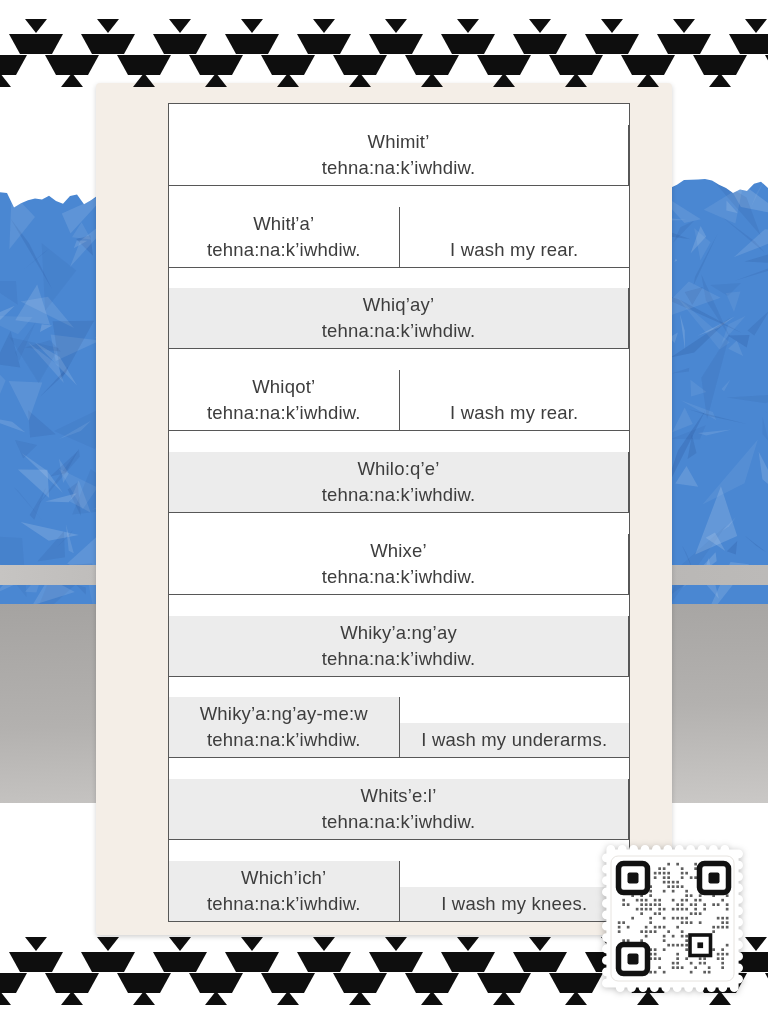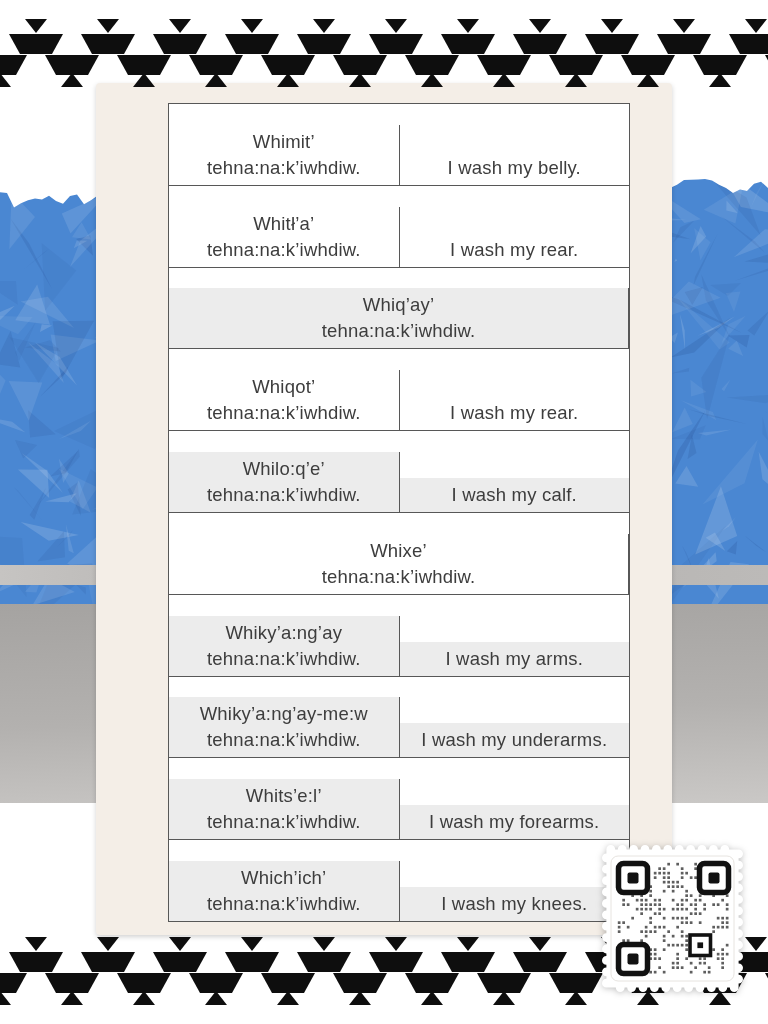--- a/index.html
+++ b/index.html
@@ -191,23 +191,20 @@
   <div class="silver-bar"></div>
   <div class="gray-block"></div>
 
   <div class="panel">
     <div class="vtable" id="vtable">
         <div class="trow">
     <div class="cell yok">
       <div class="l1">Whimit’</div>
       <div class="l2">tehna:na:k’iwhdiw.</div>
     </div>
-    <div class="cell eng">
-      <div class="l1">I wash my belly.</div>
-    </div>
   </div>
         <div class="trow">
     <div class="cell yok">
       <div class="l1">Whitł’a’</div>
       <div class="l2">tehna:na:k’iwhdiw.</div>
     </div>
     <div class="cell eng">
       <div class="l1">I wash my rear.</div>
     </div>
   </div>
@@ -224,55 +221,46 @@
     </div>
     <div class="cell eng">
       <div class="l1">I wash my rear.</div>
     </div>
   </div>
         <div class="trow shaded">
     <div class="cell yok">
       <div class="l1">Whilo:q’e’</div>
       <div class="l2">tehna:na:k’iwhdiw.</div>
     </div>
-    <div class="cell eng">
-      <div class="l1">I wash my calf.</div>
-    </div>
   </div>
         <div class="trow">
     <div class="cell yok">
       <div class="l1">Whixe’</div>
       <div class="l2">tehna:na:k’iwhdiw.</div>
     </div>
   </div>
         <div class="trow shaded">
     <div class="cell yok">
       <div class="l1">Whiky’a:ng’ay</div>
       <div class="l2">tehna:na:k’iwhdiw.</div>
-    </div>
-    <div class="cell eng">
-      <div class="l1">I wash my arms.</div>
     </div>
   </div>
         <div class="trow shaded">
     <div class="cell yok">
       <div class="l1">Whiky’a:ng’ay-me:w</div>
       <div class="l2">tehna:na:k’iwhdiw.</div>
     </div>
     <div class="cell eng">
       <div class="l1">I wash my underarms.</div>
     </div>
   </div>
         <div class="trow shaded">
     <div class="cell yok">
       <div class="l1">Whits’e:l’</div>
       <div class="l2">tehna:na:k’iwhdiw.</div>
-    </div>
-    <div class="cell eng">
-      <div class="l1">I wash my forearms.</div>
     </div>
   </div>
         <div class="trow shaded">
     <div class="cell yok">
       <div class="l1">Which’ich’</div>
       <div class="l2">tehna:na:k’iwhdiw.</div>
     </div>
     <div class="cell eng">
       <div class="l1">I wash my knees.</div>
     </div>

